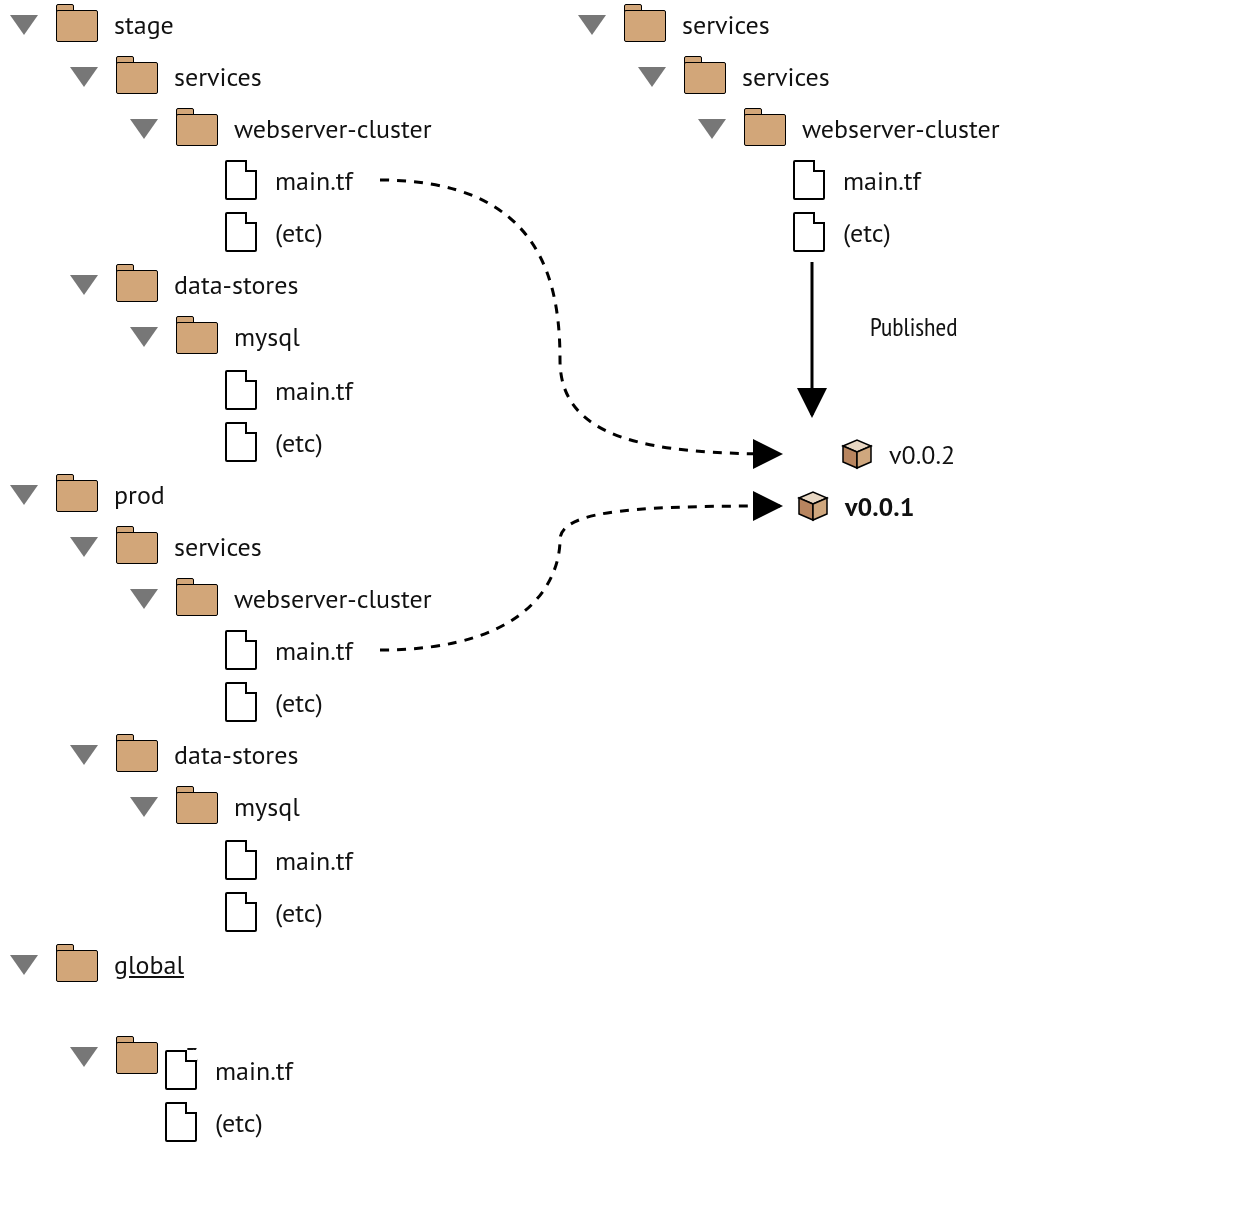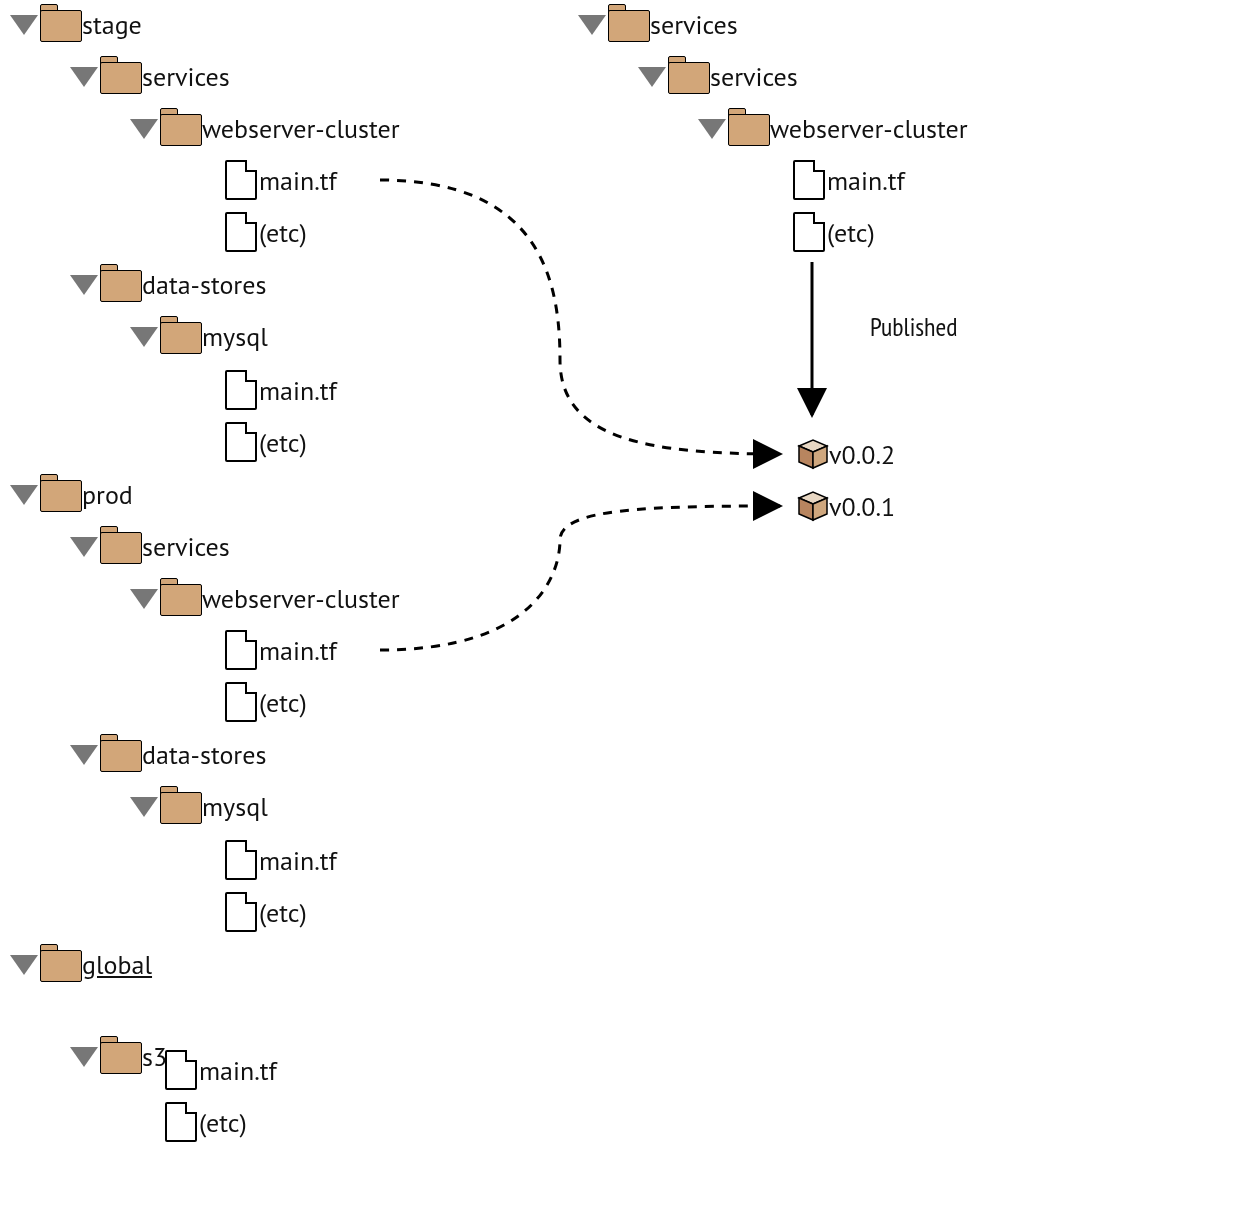--- a/index.html
+++ b/index.html
@@ -9,21 +9,21 @@
     font-family: "Segoe UI", "PT Sans", "Helvetica Neue", Arial, sans-serif;
     width: 1240px;
     height: 1223px;
     position: relative;
     overflow: hidden;
   }
   .node {
     position: absolute;
     display: flex;
     align-items: center;
-    gap: 2px;
+    gap: 18px;
     white-space: nowrap;
     font-size: 26px;
     color: #111;
   }
   .label {
     font-family: "PT Sans", "Segoe UI", Arial, sans-serif;
   }
   
   .tri {
     width: 0;
@@ -242,32 +242,32 @@
 
 <div class="node" style="left:793px; top:212px;">
   <span class="file"></span>
   <span class="label">(etc)</span>
 </div>
 
 <div class="node" style="left:870px; top:310px;">
   <span class="label" style="font-family:'PT Sans Narrow','Segoe UI',sans-serif;">Published</span>
 </div>
 
-<div class="node" style="left:793px; top:438px;">
+<div class="node" style="left:837px; top:438px;">
   <span class="pkg">
     <svg width="40" height="40" viewBox="0 0 40 40">
       <polygon points="6,12 20,6 34,12 20,18" fill="#e8d7c3" stroke="#000" stroke-width="1.5"></polygon>
       <polygon points="6,12 20,18 20,34 6,28" fill="#b8855f" stroke="#000" stroke-width="1.5"></polygon>
       <polygon points="34,12 20,18 20,34 34,28" fill="#cfa77e" stroke="#000" stroke-width="1.5"></polygon>
     </svg>
   </span>
   <span class="label">v0.0.2</span>
 </div>
 
-<div class="node" style="left:793px; top:490px;">
+<div class="node" style="left:793px; top:490px;font-weight:bold;">
   <span class="pkg">
     <svg width="40" height="40" viewBox="0 0 40 40">
       <polygon points="6,12 20,6 34,12 20,18" fill="#e8d7c3" stroke="#000" stroke-width="1.5"></polygon>
       <polygon points="6,12 20,18 20,34 6,28" fill="#b8855f" stroke="#000" stroke-width="1.5"></polygon>
       <polygon points="34,12 20,18 20,34 34,28" fill="#cfa77e" stroke="#000" stroke-width="1.5"></polygon>
     </svg>
   </span>
   <span class="label">v0.0.1</span>
 </div>
 

